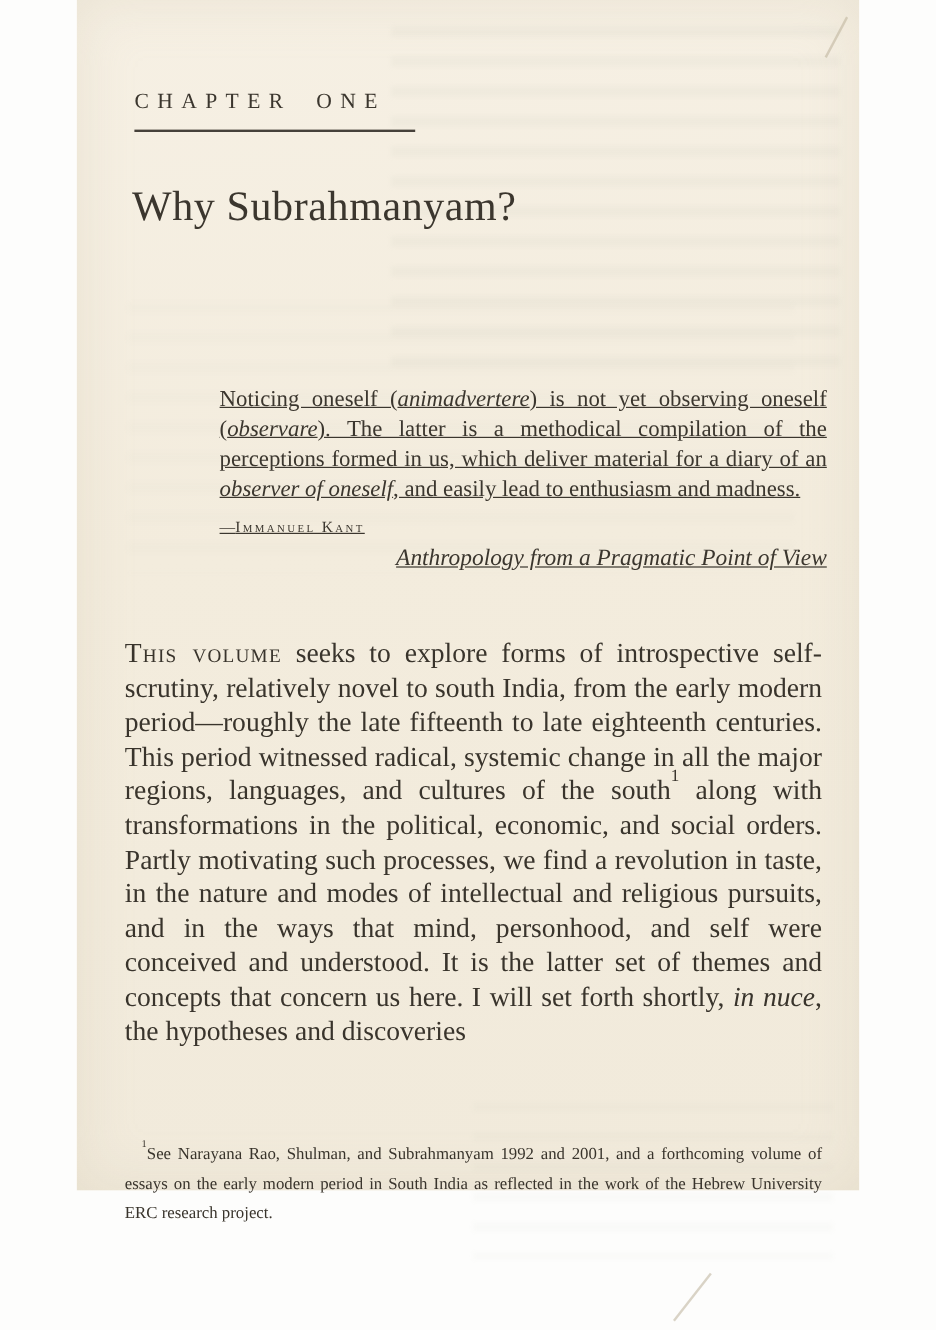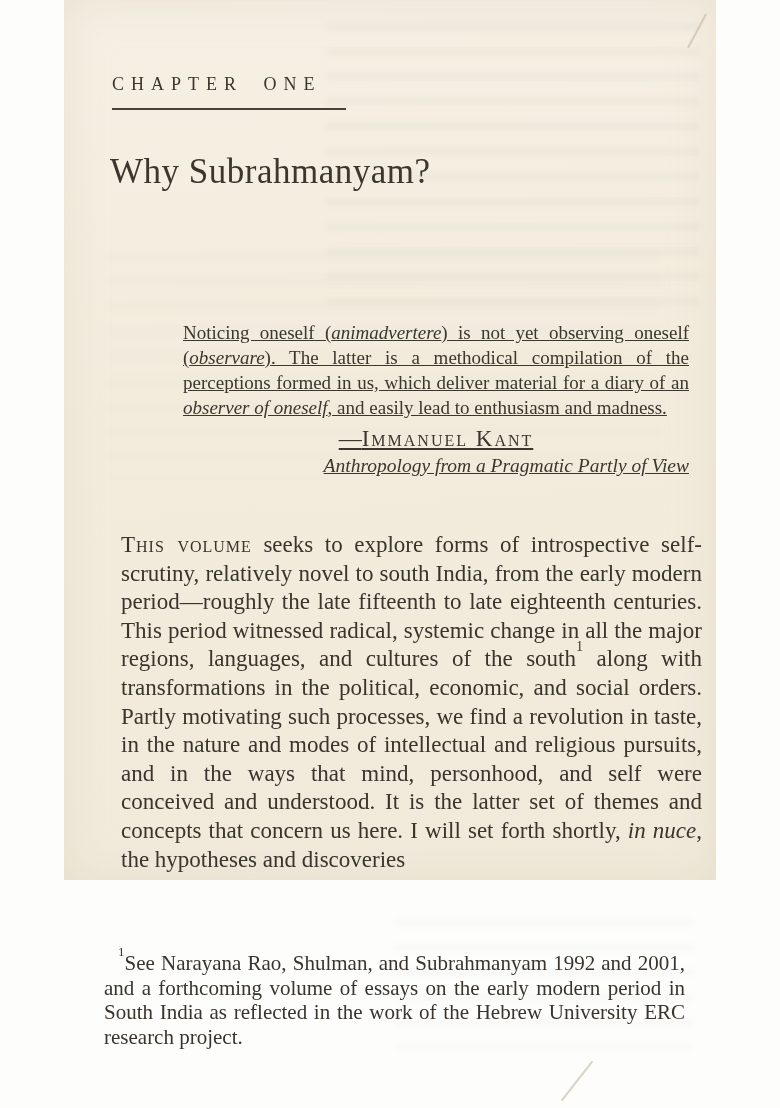--- a/index.html
+++ b/index.html
@@ -7,21 +7,21 @@
   body {
     position: relative;
     background: #fdfdfc;
     overflow: hidden;
     font-family: "Liberation Serif", serif;
     color: #3a352d;
   }
   .paper {
     position: absolute;
     left: 64px; top: 0;
-    width: 652px; height: 880px;
+    width: 652px; height: 992px;
     background: linear-gradient(176deg, #f6f0e4 0%, #f3ecdd 45%, #f1eadb 100%);
     box-shadow: inset 0 0 46px rgba(205,194,168,0.28);
   }
   .ghost {
     position: absolute;
     filter: blur(2px);
     pointer-events: none;
     background: repeating-linear-gradient(180deg,
       rgba(174,180,165,0.15) 0px, rgba(174,180,165,0.15) 9px,
       rgba(0,0,0,0) 9px, rgba(0,0,0,0) 25px);
@@ -68,46 +68,45 @@
     left: 119px; top: 320px;
     width: 506px;
     font-size: 19px;
     line-height: 25px;
     text-align: justify;
     color: #3b362e;
     text-decoration: underline;
   }
   .epigraph-attribution {
     margin-top: 6px;
-    text-align: center;
-    font-size: 23px;
+    text-align: left;
+    font-size: 13px;
   }
   .attr-name { font-variant: small-caps; letter-spacing: 2px; }
   .epigraph-source {
     text-align: right;
     font-style: italic;
     font-size: 19.5px;
     margin-top: 2px;
   }
 
   .body-text {
     position: absolute;
     left: 40px; top: 531px;
     width: 581px;
     font-size: 23px;
     line-height: 28.6px;
     text-align: justify;
     color: #39342c;
-    margin-left: 17px;
   }
   .footnote {
     position: absolute;
     left: 40px; top: 951px;
     width: 581px;
-    font-size: 21px;
+    font-size: 14px;
     line-height: 24.7px;
     text-align: justify;
     text-indent: 14px;
     color: #39342c;
   }
 
   .it { font-style: italic; }
   .sc { font-variant: small-caps; letter-spacing: 1px; }
   sup {
     font-size: 0.62em;
@@ -130,19 +129,19 @@
 
   <div class="chapter-rule"></div>
 
   <h1 class="chapter-title">Why Subrahmanyam?</h1>
 
   <blockquote class="epigraph">
     <p class="epigraph-text"><span>Noticing oneself (</span><span class="it">animadvertere</span><span>) is not yet observing oneself (</span><span class="it">observare</span><span>). The latter is a methodical compilation of the perceptions formed in us, which deliver material for a diary of an </span><span class="it">observer of oneself</span><span>, and easily lead to enthusiasm and madness.</span></p>
     <div class="epigraph-attribution">
       <span>—</span><span class="attr-name">Immanuel Kant</span>
     </div>
-    <div class="epigraph-source">Anthropology from a Pragmatic Partly of View</div>
+    <div class="epigraph-source">Anthropology from a Pragmatic Point of View</div>
   </blockquote>
 
   <p class="body-text"><span class="sc">This volume</span><span> seeks to explore forms of introspective self-scrutiny, relatively novel to south India, from the early modern period—roughly the late fifteenth to late eighteenth centuries. This period witnessed radical, systemic change in all the major regions, languages, and cultures of the south</span><sup>1</sup><span> along with transformations in the political, economic, and social orders. Partly motivating such processes, we find a revolution in taste, in the nature and modes of intellectual and religious pursuits, and in the ways that mind, personhood, and self were conceived and understood. It is the latter set of themes and concepts that concern us here. I will set forth shortly, </span><span class="it">in nuce</span><span>, the hypotheses and discoveries</span></p>
 
   <p class="footnote"><sup>1</sup><span>See Narayana Rao, Shulman, and Subrahmanyam 1992 and 2001, and a forthcoming volume of essays on the early modern period in South India as reflected in the work of the Hebrew University ERC research project.</span></p>
 </div>
 
 </body></html>

